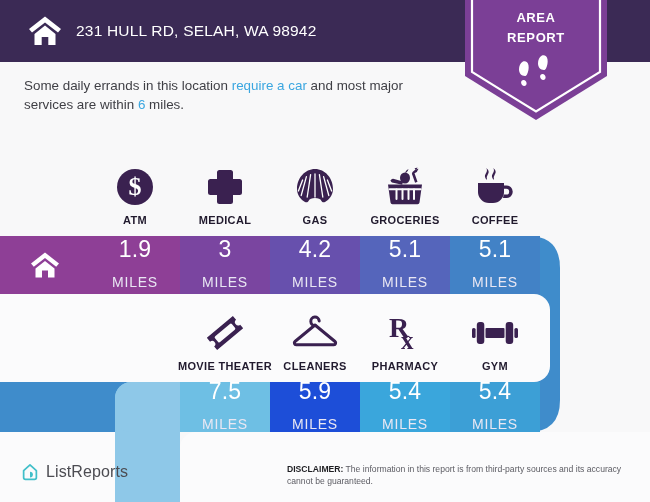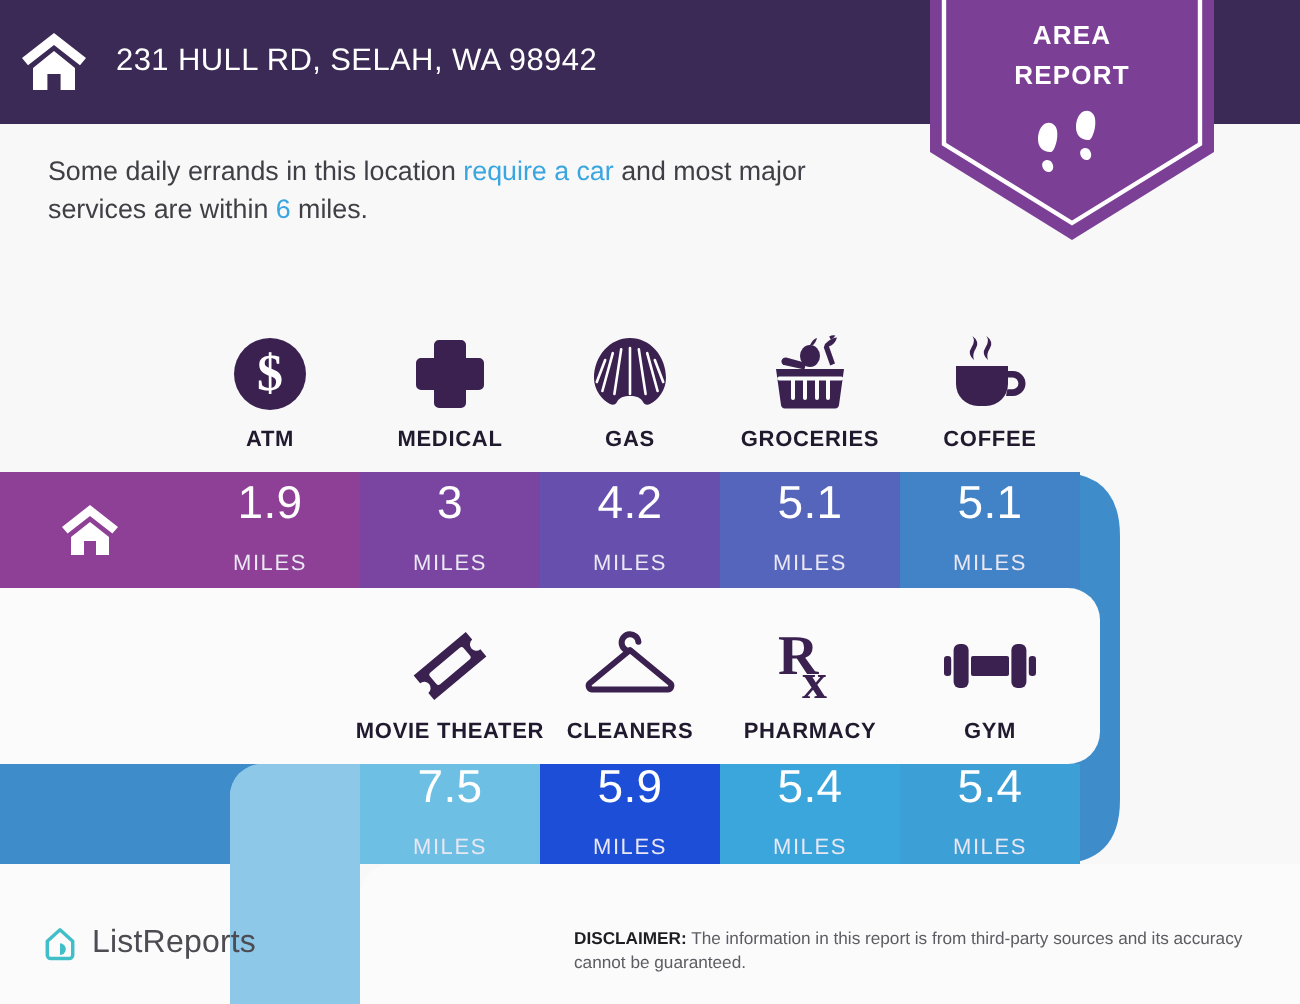--- a/index.html
+++ b/index.html
@@ -27,21 +27,21 @@
     position: absolute;
     left: 0; top: 0;
     width: 650px; height: 62px;
     background: #3b2a55;
     z-index: 2;
   }
   .header-inner {
     display: flex;
     align-items: center;
     height: 62px;
-    padding-left: 10px;
+    padding-left: 28px;
     box-sizing: border-box;
   }
   .header-home-icon {
     width: 34px; height: 34px;
     flex: 0 0 auto;
     margin-right: 14px;
   }
   .header-address {
     color: #ffffff;
     font-size: 15.5px;
@@ -117,21 +117,21 @@
   }
   .cell .num {
     color: #ffffff;
     font-size: 23px;
     line-height: 19px;
     font-weight: 400;
     letter-spacing: 0.2px;
   }
   .cell .unit {
     color: #e9e7f3;
-    font-size: 11px;
+    font-size: 14px;
     letter-spacing: 0.8px;
     margin-top: 15px;
     font-weight: 400;
   }
   .cell.home-cell { }
   .row2 .cell.spacer-cell { width: 65px; }
 
   
   .icon-row {
     position: absolute;

